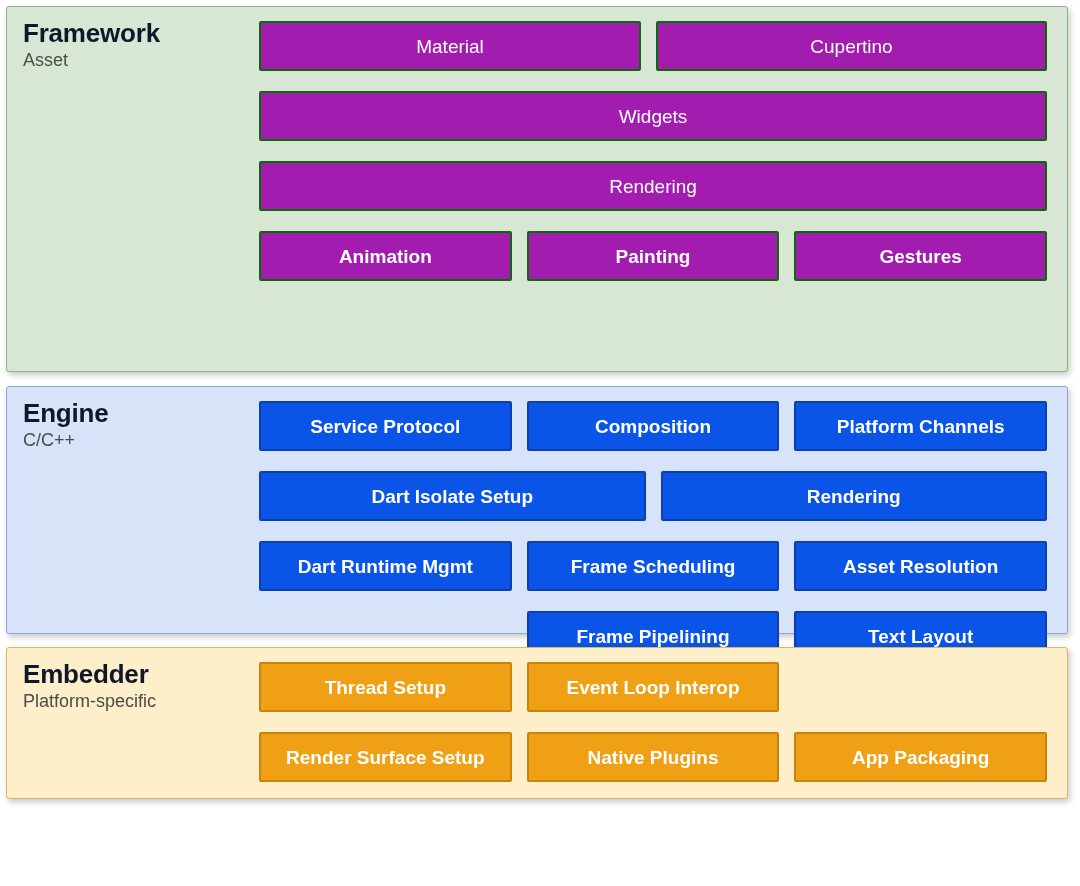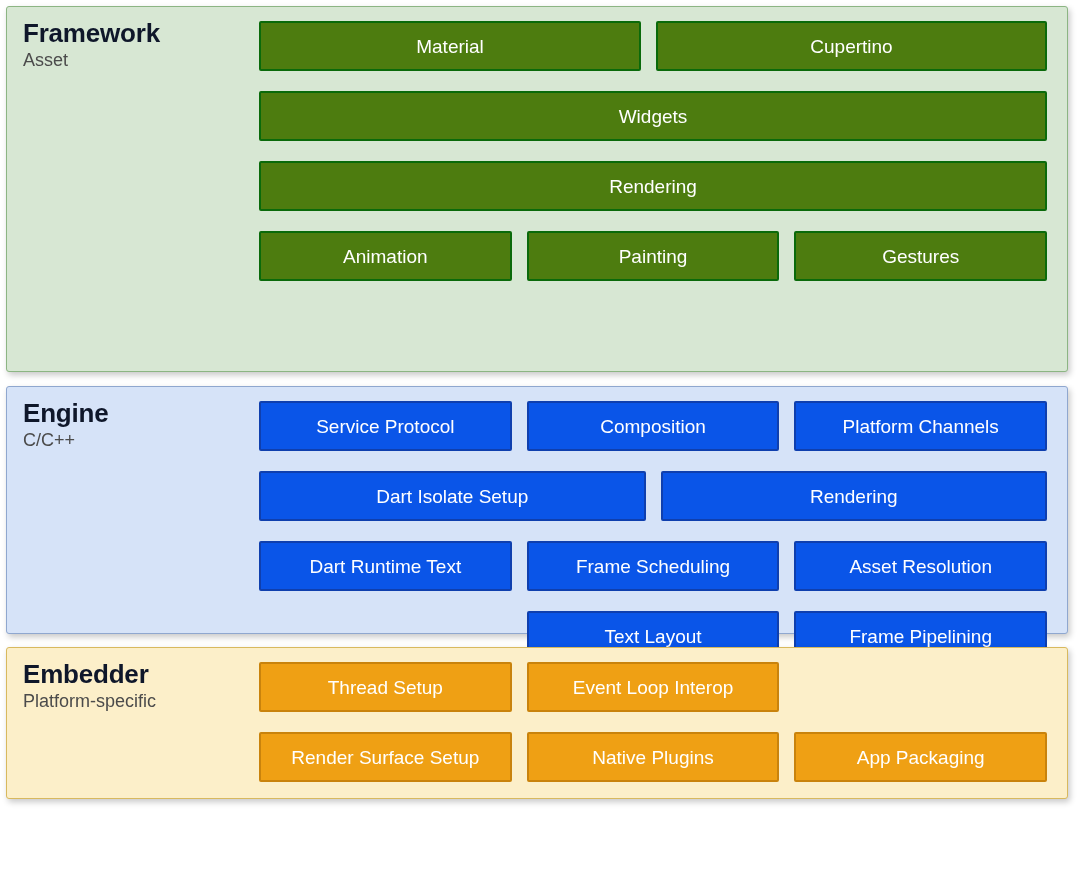--- a/index.html
+++ b/index.html
@@ -91,21 +91,21 @@
     box-shadow: none;
   }
 
   
   .layer.framework {
     background: #d7e7d3;
     border: 1px solid #8cb583;
     height: 366px;
   }
   .framework .cell {
-    background: #4d7c0f;
+    background: #a21caf;
     border-color: #0a6a0a;
   }
 
   
   .layer.engine {
     background: #d6e3f8;
     border: 1px solid #8fa7cf;
     height: 248px;
     margin-top: 14px;
   }
@@ -123,21 +123,21 @@
   }
   .embedder .cell {
     background: #efa014;
     border-color: #c9830c;
   }
 
   
   .c-full  { flex: 1 1 100%; }
   .c-half-l{ flex: 0 0 382px; }
   .c-half-r{ flex: 1 1 auto; }
-  .c-third { flex: 1 1 33.333%; }
+  .c-third { flex: 1 1 33.333%; font-weight: bold; }
 </style>
 </head>
 <body>
 
 <div id="diagram">
 
   <section class="layer framework">
     <div class="layer-label">
       <div class="layer-title">Framework</div>
       <div class="layer-subtitle">Asset</div>
@@ -179,29 +179,29 @@
         <div class="cell c-third">Composition</div>
         <div class="cell c-third">Platform Channels</div>
       </div>
 
       <div class="row">
         <div class="cell c-third">Dart Isolate Setup</div>
         <div class="cell c-third">Rendering</div>
       </div>
 
       <div class="row">
-        <div class="cell c-third">Dart Runtime Text</div>
+        <div class="cell c-third">Dart Runtime Mgmt</div>
         <div class="cell c-third">Frame Scheduling</div>
         <div class="cell c-third">Asset Resolution</div>
       </div>
 
       <div class="row">
         <div class="cell c-third empty"></div>
+        <div class="cell c-third">Frame Pipelining</div>
         <div class="cell c-third">Text Layout</div>
-        <div class="cell c-third">Frame Pipelining</div>
       </div>
 
     </div>
   </section>
 
   <section class="layer embedder">
     <div class="layer-label">
       <div class="layer-title">Embedder</div>
       <div class="layer-subtitle">Platform-specific</div>
     </div>

